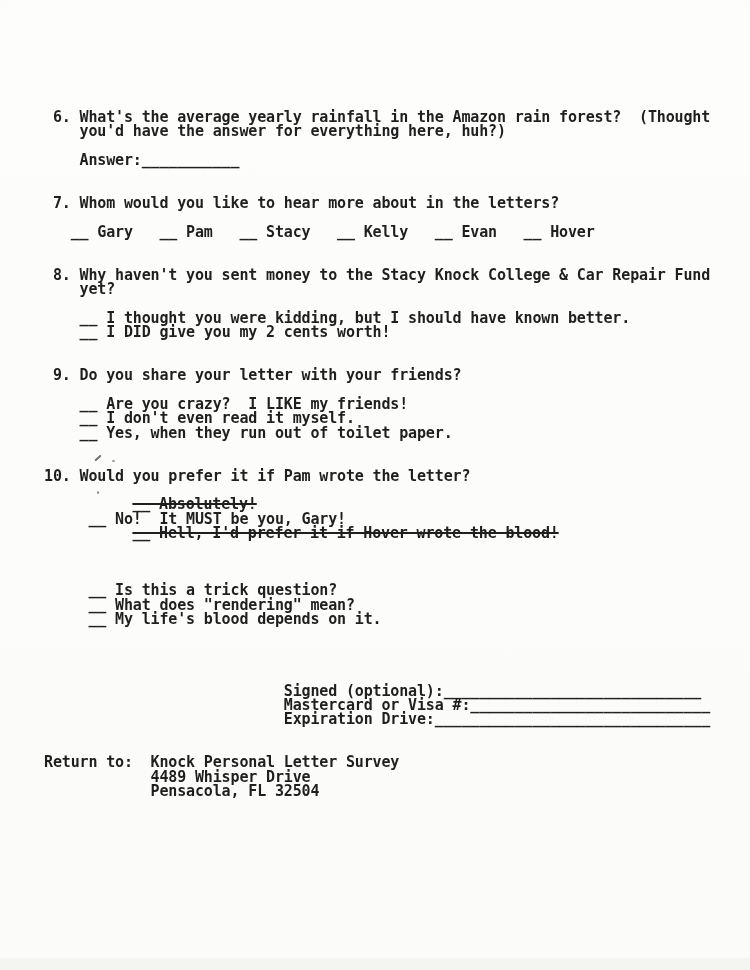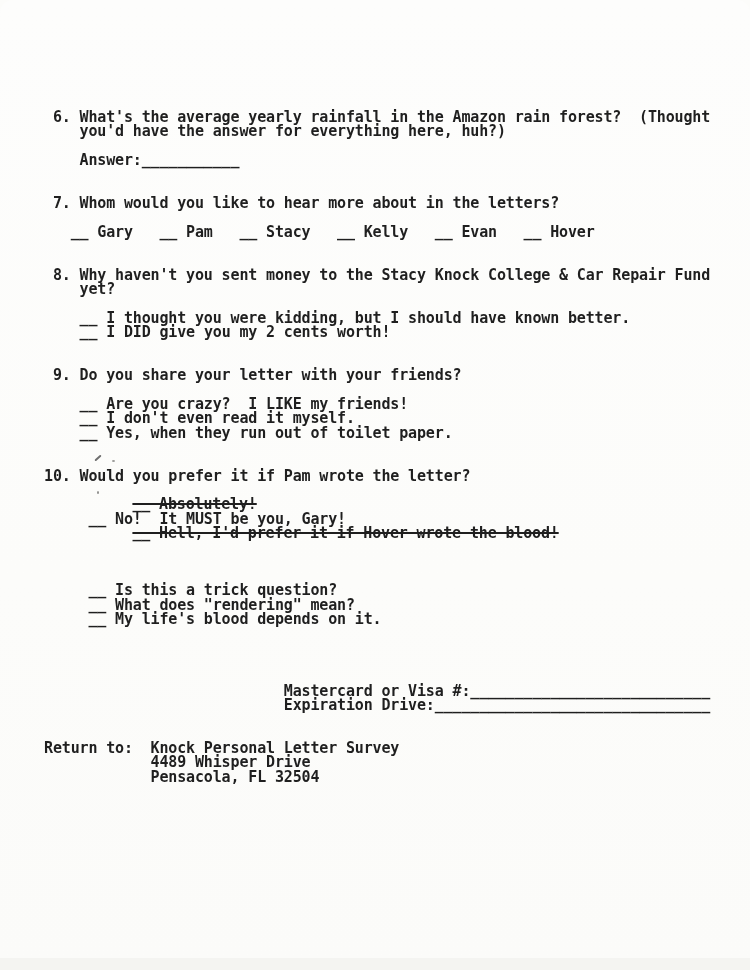--- a/index.html
+++ b/index.html
@@ -118,20 +118,21 @@
       <div class="line">&nbsp;</div>
       <div class="line">&nbsp;</div>
       <div class="line">&nbsp;</div>
       <div class="line"><span>     __ Is this a trick question?</span></div>
       <div class="line"><span>     __ What </span><span class="seg-underline">does</span><span> "rendering" mean?</span></div>
       <div class="line"><span>     __ My life's blood depends on it.</span></div>
       <div class="line">&nbsp;</div>
       <div class="line">&nbsp;</div>
       <div class="line">&nbsp;</div>
       <div class="line">&nbsp;</div>
+      <div class="line"><span>                           Signed (optional):_____________________________</span></div>
       <div class="line"><span>                           Mastercard or Visa #:___________________________</span></div>
       <div class="line"><span>                           Expiration Drive:_______________________________</span></div>
       <div class="line">&nbsp;</div>
       <div class="line">&nbsp;</div>
       <div class="line"><span>Return to:  Knock Personal Letter Survey</span></div>
       <div class="line"><span>            4489 Whisper Drive</span></div>
       <div class="line"><span>            Pensacola, FL 32504</span></div>
     </div>
   <div class="pencil-tick"></div>
   <div class="pencil-dot"></div>

